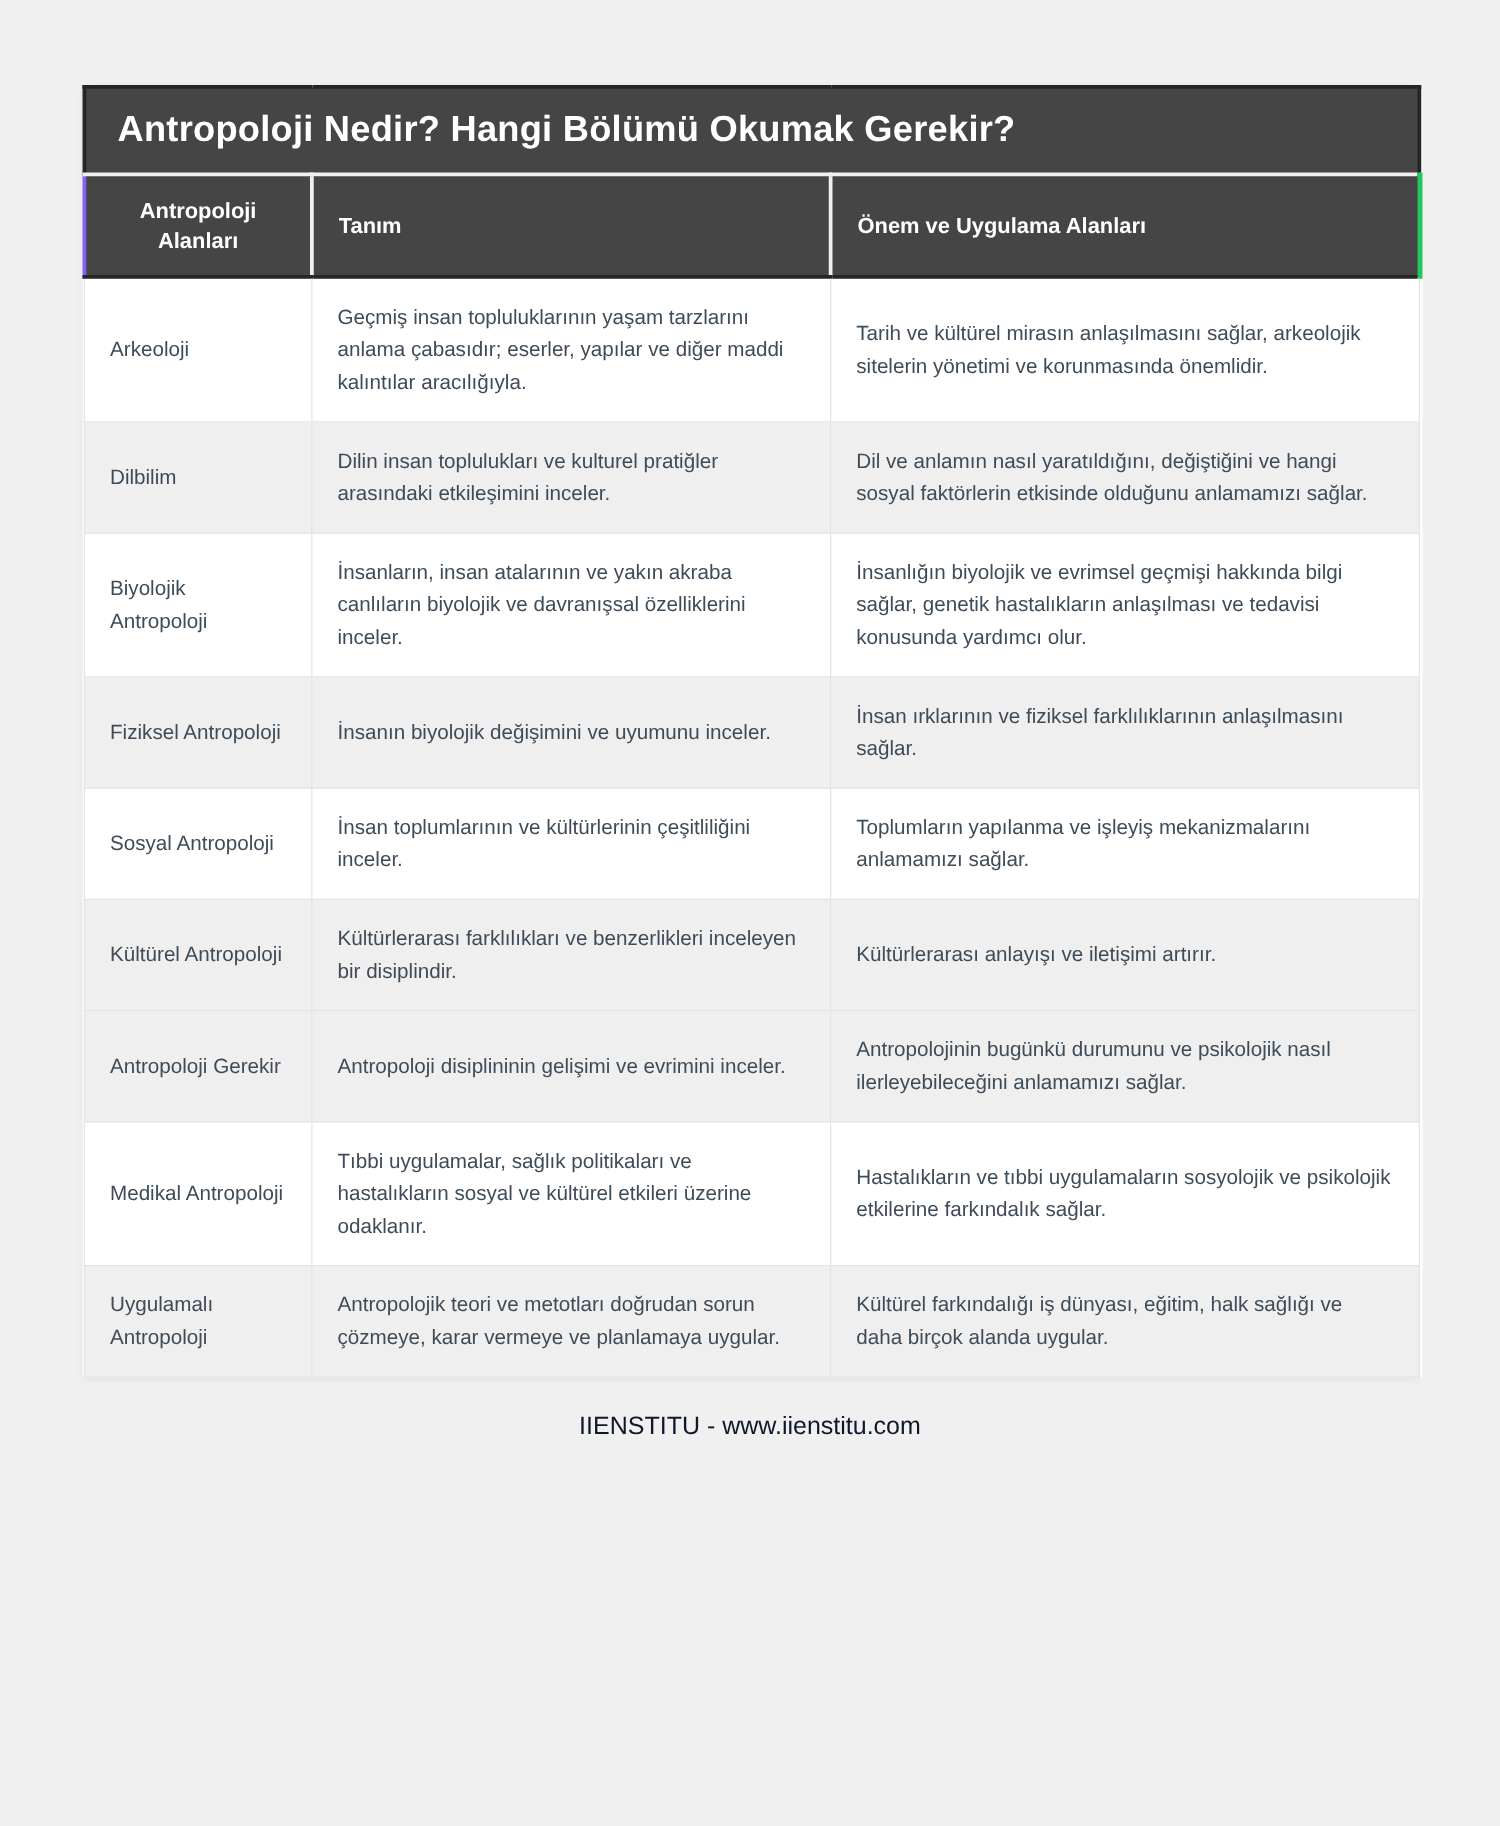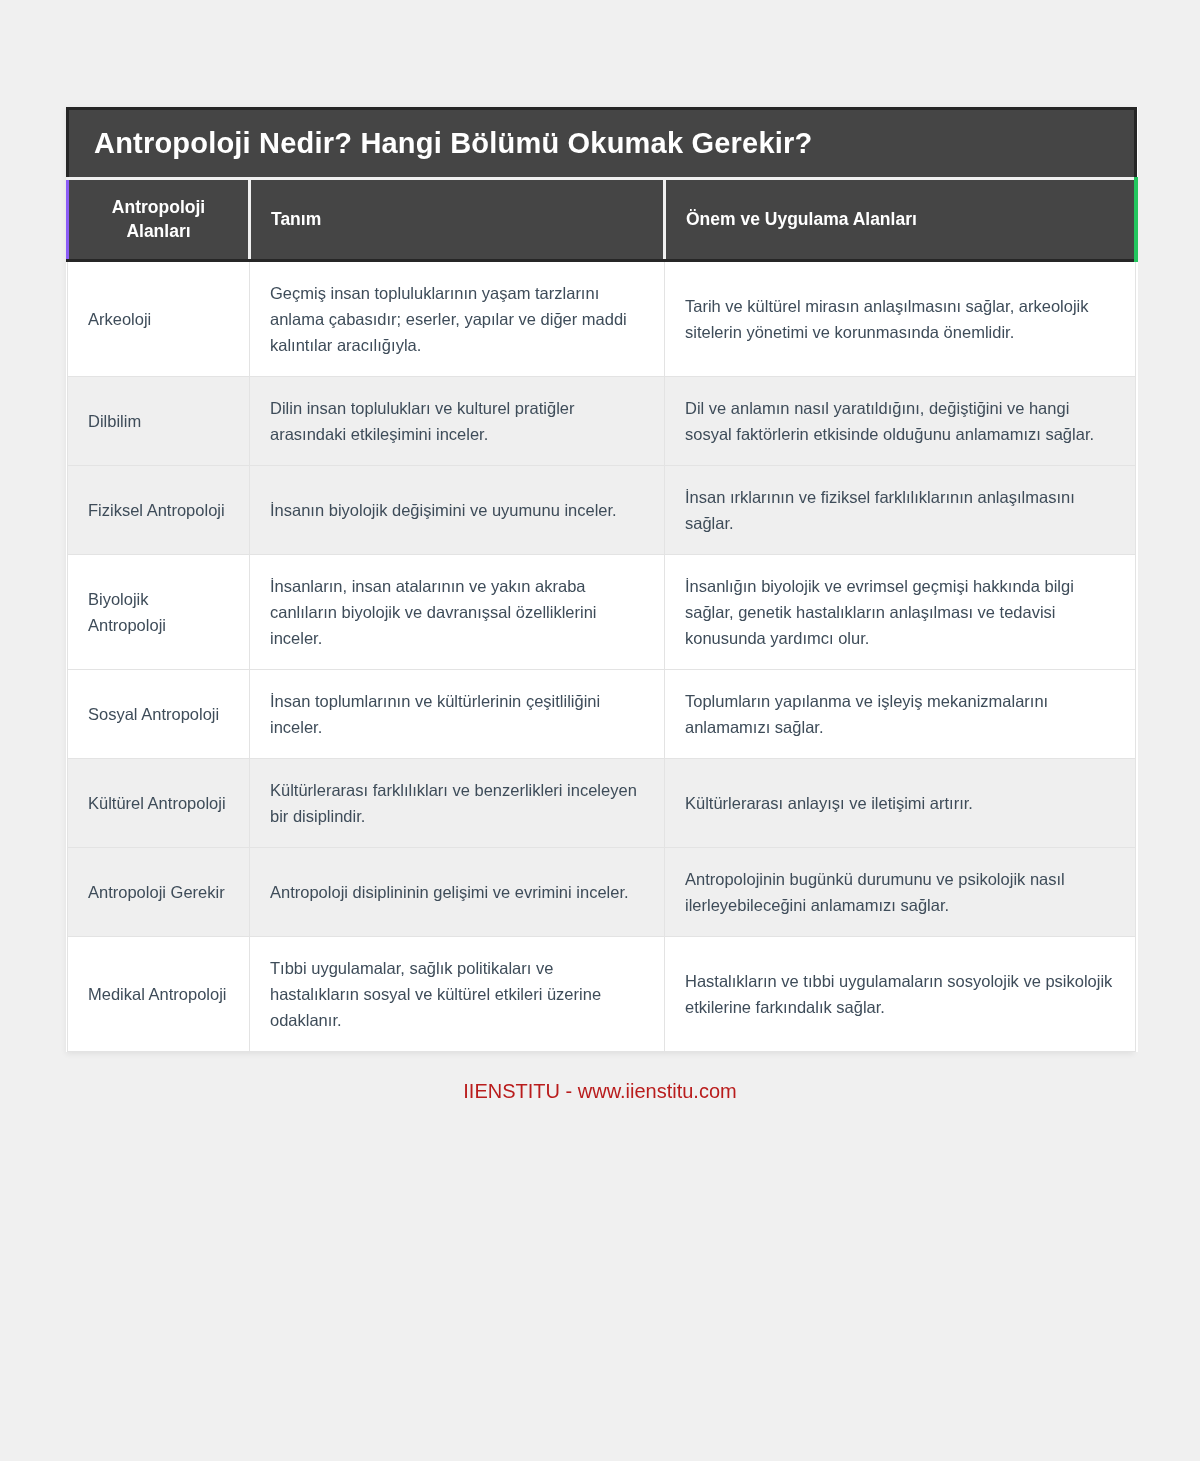--- a/index.html
+++ b/index.html
@@ -7,21 +7,21 @@
     padding: 0;
   }
   body {
     width: 1200px;
     height: 1461px;
     background: #f0f0f0;
     font-family: "Liberation Sans", "DejaVu Sans", sans-serif;
     overflow: hidden;
   }
   .page {
-    padding-top: 107px;
+    padding-top: 68px;
   }
   .table-card {
     width: 1068px;
     margin: 0 auto;
     box-shadow: 0 2px 6px rgba(0,0,0,0.07);
   }
   table.anthro {
     border-collapse: collapse;
     table-layout: fixed;
     width: 1068px;
@@ -64,21 +64,21 @@
     line-height: 26px;
     color: #3e4c59;
     background: #ffffff;
     word-wrap: break-word;
   }
   tbody tr.striped td { background: #efefef; }
   .footer {
     margin-top: 28px;
     text-align: center;
     font-size: 20px;
-    color: #b91c1c;
+    color: #0f172a;
   }
 </style>
 </head>
 <body>
 
 <div class="page">
   <div class="table-card">
     <table class="anthro">
       <colgroup>
         <col style="width:182px">
@@ -101,30 +101,30 @@
     <td>Geçmiş insan topluluklarının yaşam tarzlarını anlama çabasıdır; eserler, yapılar ve diğer maddi kalıntılar aracılığıyla.</td>
     <td>Tarih ve kültürel mirasın anlaşılmasını sağlar, arkeolojik sitelerin yönetimi ve korunmasında önemlidir.</td>
   </tr>
 
   <tr class="data-row striped">
     <td>Dilbilim</td>
     <td>Dilin insan toplulukları ve kulturel pratiğler arasındaki etkileşimini inceler.</td>
     <td>Dil ve anlamın nasıl yaratıldığını, değiştiğini ve hangi sosyal faktörlerin etkisinde olduğunu anlamamızı sağlar.</td>
   </tr>
 
+  <tr class="data-row">
+    <td>Biyolojik Antropoloji</td>
+    <td>İnsanların, insan atalarının ve yakın akraba canlıların biyolojik ve davranışsal özelliklerini inceler.</td>
+    <td>İnsanlığın biyolojik ve evrimsel geçmişi hakkında bilgi sağlar, genetik hastalıkların anlaşılması ve tedavisi konusunda yardımcı olur.</td>
+  </tr>
+
   <tr class="data-row striped">
     <td>Fiziksel Antropoloji</td>
     <td>İnsanın biyolojik değişimini ve uyumunu inceler.</td>
     <td>İnsan ırklarının ve fiziksel farklılıklarının anlaşılmasını sağlar.</td>
-  </tr>
-
-  <tr class="data-row">
-    <td>Biyolojik Antropoloji</td>
-    <td>İnsanların, insan atalarının ve yakın akraba canlıların biyolojik ve davranışsal özelliklerini inceler.</td>
-    <td>İnsanlığın biyolojik ve evrimsel geçmişi hakkında bilgi sağlar, genetik hastalıkların anlaşılması ve tedavisi konusunda yardımcı olur.</td>
   </tr>
 
   <tr class="data-row">
     <td>Sosyal Antropoloji</td>
     <td>İnsan toplumlarının ve kültürlerinin çeşitliliğini inceler.</td>
     <td>Toplumların yapılanma ve işleyiş mekanizmalarını anlamamızı sağlar.</td>
   </tr>
 
   <tr class="data-row striped">
     <td>Kültürel Antropoloji</td>
@@ -138,17 +138,22 @@
     <td>Antropoloji disiplininin gelişimi ve evrimini inceler.</td>
     <td>Antropolojinin bugünkü durumunu ve psikolojik nasıl ilerleyebileceğini anlamamızı sağlar.</td>
   </tr>
 
   <tr class="data-row">
     <td>Medikal Antropoloji</td>
     <td>Tıbbi uygulamalar, sağlık politikaları ve hastalıkların sosyal ve kültürel etkileri üzerine odaklanır.</td>
     <td>Hastalıkların ve tıbbi uygulamaların sosyolojik ve psikolojik etkilerine farkındalık sağlar.</td>
   </tr>
 
+  <tr class="data-row striped">
+    <td>Uygulamalı Antropoloji</td>
+    <td>Antropolojik teori ve metotları doğrudan sorun çözmeye, karar vermeye ve planlamaya uygular.</td>
+    <td>Kültürel farkındalığı iş dünyası, eğitim, halk sağlığı ve daha birçok alanda uygular.</td>
+  </tr>
 </tbody>
     </table>
   </div>
   <div class="footer">IIENSTITU - www.iienstitu.com</div>
 </div>
 
 </body></html>

